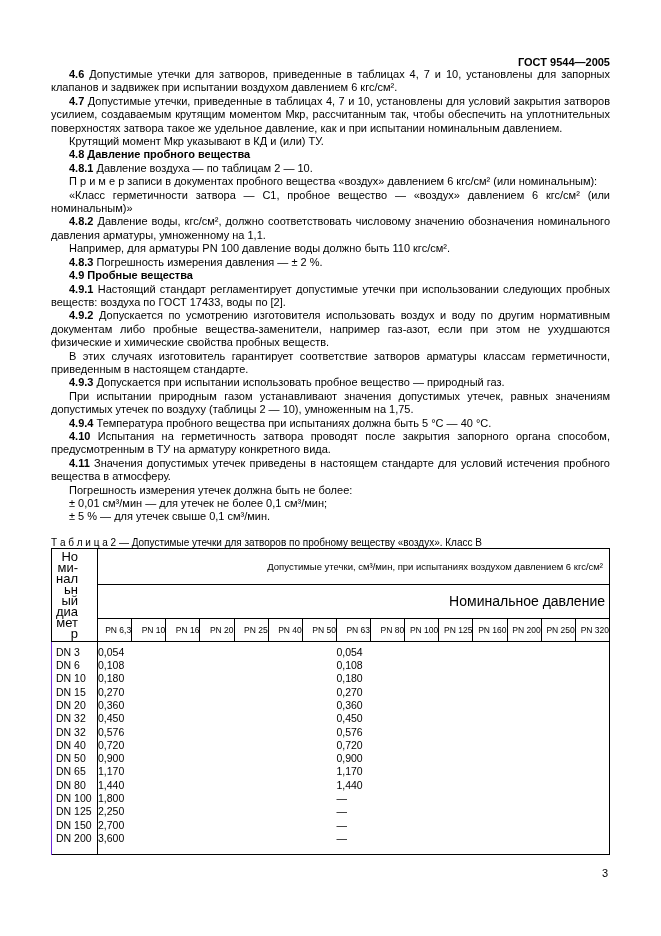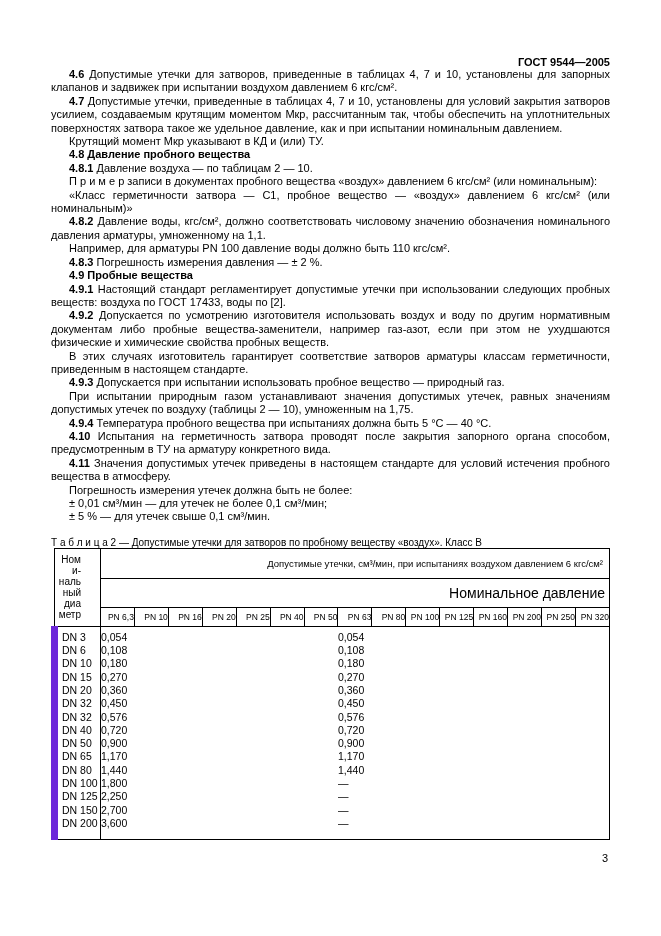--- a/index.html
+++ b/index.html
@@ -22,31 +22,31 @@
   }
   table.gost-table {
     border-collapse: collapse; width: 100%; table-layout: fixed;
     border: 1px solid #000;
   }
   table.gost-table th {
     border: 1px solid #000; font-weight: normal; text-align: right;
     vertical-align: middle;
   }
   th.corner {
-    width: 46px; font-size: 10px; line-height: 11px; text-align: left;
+    width: 46px; font-size: 13px; line-height: 11px; text-align: left;
     padding: 2px 19px 2px 3px; overflow-wrap: break-word;
   }
   th.top-header { font-size: 9.5px; padding: 9px 6px; }
   th.mid-header { font-size: 14px; padding: 6px 4px; }
   th.pn { font-size: 8.5px; padding: 4px 0; white-space: nowrap; overflow: hidden; }
   table.gost-table tbody td {
     border: none; font-size: 10.5px; line-height: 13.3px; padding: 0;
   }
   table.gost-table tbody td.dn {
-    border-left: 7px solid #6d28d9; border-right: 1px solid #000;
+    border-left: 1px solid #6d28d9; border-right: 1px solid #000;
     padding-left: 4px; white-space: nowrap; text-align: left;
   }
   table.gost-table tbody td.val { text-align: left; }
   table.gost-table tbody tr:first-child td { padding-top: 4px; }
   table.gost-table tbody tr:last-child td { padding-bottom: 9px; }
   .page-number {
     text-align: right; font-size: 11px; margin-top: 12px; padding-right: 2px;
   }
 </style>
 </head>

